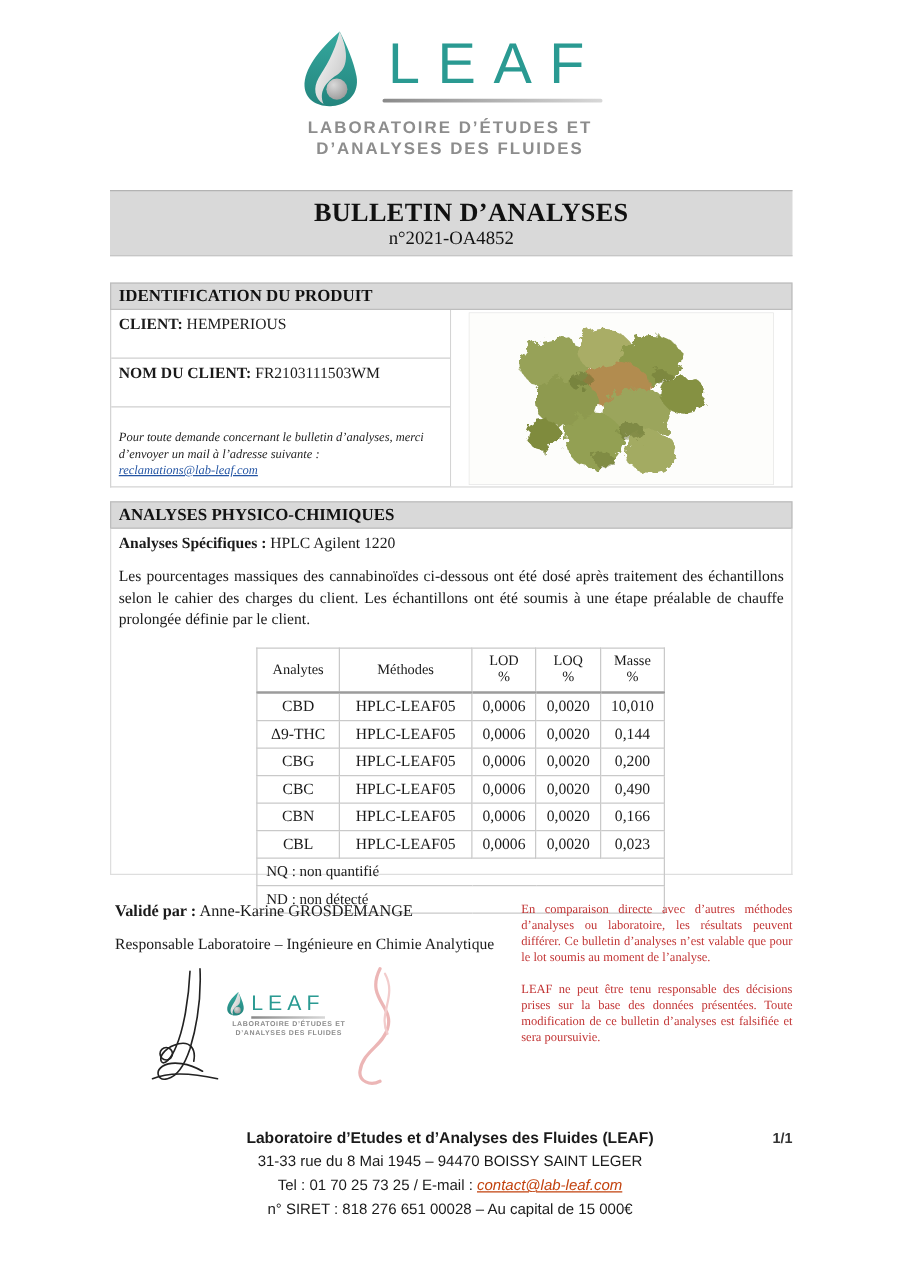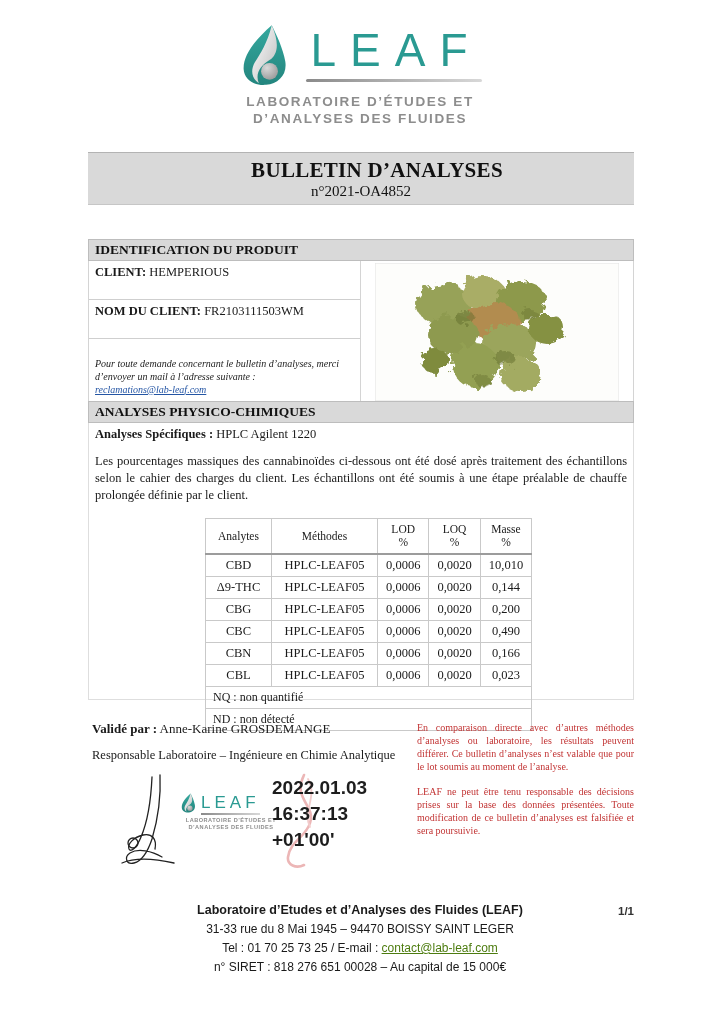--- a/index.html
+++ b/index.html
@@ -19,21 +19,21 @@
 
   
   .title-bar { top:152px; left:88px; width:546px; height:53px; background:#d9d9d9; border-top:1px solid #b3b3b3; border-bottom:1px solid #c6c6c6; text-align:center; padding-top:5px; }
   .title-main { font-size:21px; font-weight:bold; letter-spacing:.3px; color:#111;margin-left:32px; }
   .title-sub { font-size:15px; color:#111; }
 
   
   .section-header { height:22px; background:#d9d9d9; border:1px solid #bdbdbd; font-weight:bold; font-size:13.5px; padding:2px 6px; color:#111; }
 
   
-  .ident-section { top:239px; left:88px; width:546px; }
+  .ident-section { top:226px; left:88px; width:546px; }
   .ident-body { display:flex; border:1px solid #d4d4d4; border-top:none; height:142px; }
   .ident-left { width:50%; border-right:1px solid #d4d4d4; display:flex; flex-direction:column; }
   .ident-row { font-size:12.5px; padding:4px 6px 19px; border-bottom:1px solid #cfcfcf; }
   .ident-note { margin-top:auto; padding:4px 6px 6px; font-style:italic; font-size:10px; line-height:13px; color:#222; }
   .ident-note a { color:#2455a4; }
   .ident-photo { flex:1; display:flex; align-items:center; justify-content:center; background:#fff; }
   .ident-photo svg { width:244px; height:138px; }
 
   
   .analyses-section { top:401px; left:88px; width:546px; }
@@ -61,21 +61,21 @@
   .mini-underline { height:1.5px; background:linear-gradient(90deg,#8a8a8a,#d8d8d8); margin-top:1px; }
   .mini-tagline { font-family:"Liberation Sans", sans-serif; font-weight:bold; font-size:5.6px; line-height:7px; letter-spacing:.5px; color:#8d8d8d; text-align:center; margin-top:2px; }
   .flourish-svg { position:absolute; left:186px; top:0; width:48px; height:98px; }
   .timestamp { position:absolute; left:180px; top:4px; font-family:"Liberation Sans", sans-serif; font-size:19px; font-weight:600; line-height:26px; color:#1d1d1d; white-space:nowrap; }
   .disclaimer { margin-left:auto; width:217px; color:#c23434; font-size:10px; line-height:13px; text-align:justify; }
   .disclaimer p + p { margin-top:12px; }
 
   
   .doc-footer { top:901px; left:0; right:0; text-align:center; font-family:"Liberation Sans", sans-serif; font-size:12px; line-height:19px; color:#1a1a1a; }
   .doc-footer .f-bold { font-weight:bold; font-size:12.5px; }
-  .doc-footer a { color:#4d7c0f; }
+  .doc-footer a { color:#c2410c;font-style:italic; }
   .page-num { top:905px; right:86px; font-family:"Liberation Sans", sans-serif; font-size:11.5px; font-weight:bold; color:#333; }
 </style>
 </head>
 <body>
 
 <svg width="0" height="0" style="position:absolute">
   <defs>
     <linearGradient id="swoosh" x1="0" y1="0" x2="1" y2="1">
       <stop offset="0" stop-color="#ffffff"></stop>
         <stop offset="1" stop-color="#bdbdbd"></stop>
@@ -266,25 +266,20 @@
           <div>LABORATOIRE D’ÉTUDES ET</div>
           <div>D’ANALYSES DES FLUIDES</div>
         </div>
       </div>
       <svg class="flourish-svg" viewBox="0 0 48 98">
         <g fill="none" stroke="#e9aaaa" stroke-width="2.6" opacity="0.85" stroke-linecap="round">
           <path d="M26 4 C14 28 38 34 32 52 C28 66 12 70 10 86 C9 94 18 98 26 94"></path>
           <path d="M30 8 C40 26 24 40 32 56" stroke="#f0c4c4" stroke-width="1.8"></path>
         </g>
       </svg>
-      <div class="timestamp">
-        <div>2022.01.03</div>
-        <div>16:37:13</div>
-        <div>+01'00'</div>
-      </div>
     </div>
   </div>
   <div class="disclaimer">
     <p>En comparaison directe avec d’autres méthodes d’analyses ou laboratoire, les résultats peuvent différer. Ce bulletin d’analyses n’est valable que pour le lot soumis au moment de l’analyse.</p>
     <p>LEAF ne peut être tenu responsable des décisions prises sur la base des données présentées. Toute modification de ce bulletin d’analyses est falsifiée et sera poursuivie.</p>
   </div>
 </section>
 
 <footer class="abs doc-footer">
   <div class="f-bold">Laboratoire d’Etudes et d’Analyses des Fluides (LEAF)</div>

